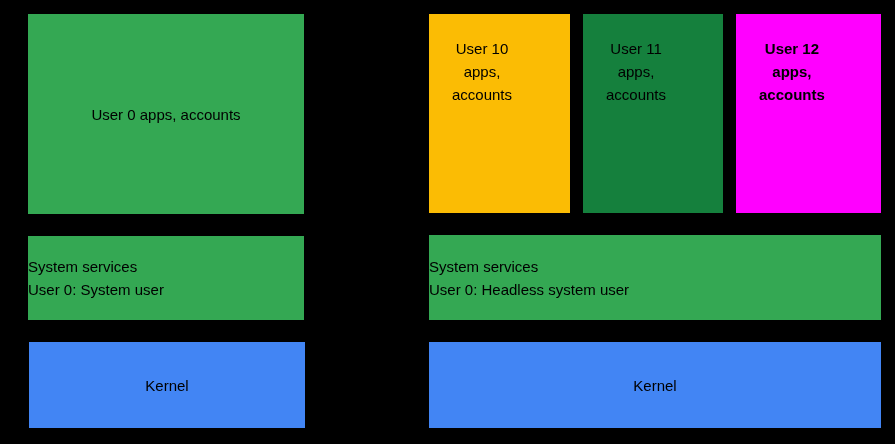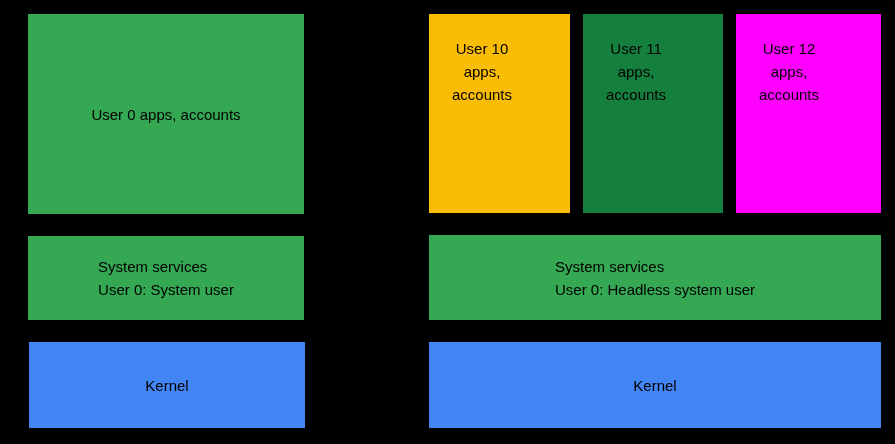--- a/index.html
+++ b/index.html
@@ -38,21 +38,20 @@
   
   .box.top-left {
     align-items: flex-start;
     justify-content: flex-start;
     text-align: center;
     padding: 23px 0 0 23px;
   }
   
   .box.center-block {
     align-items: center;
-    justify-content: center;
   }
   .box.center-block .txt {
     text-align: left;
   }
   .txt {
     display: block;
   }
 </style>
 </head>
 <body>
@@ -64,20 +63,20 @@
 User 0: System user</span></div>
       <div class="box center-all" style="left: 12px; top: 342px; width: 276px; height: 86px; background: rgb(66, 133, 244); color: rgb(0, 0, 0);"><span class="txt">Kernel</span></div>
     </div>
     <div style="position: absolute; left: 0px; top: 0px; width: 100%; height: 100%;">
       <div class="box top-left" style="left: 429px; top: 14px; width: 141px; height: 199px; background: rgb(251, 188, 4); color: rgb(0, 0, 0);"><span class="txt">User 10
 apps,
 accounts</span></div>
       <div class="box top-left" style="left: 583px; top: 14px; width: 140px; height: 199px; background: #15803d; color: rgb(0, 0, 0);"><span class="txt">User 11
 apps,
 accounts</span></div>
-      <div class="box top-left" style="left: 736px; top: 14px; width: 145px; height: 199px; background: rgb(255, 0, 255); color: rgb(0, 0, 0);"><span class="txt">User 12
+      <div class="box top-left" style="left: 736px; top: 14px; width: 145px; height: 199px; background: rgb(255, 0, 255); color: rgb(0, 0, 0); font-weight: bold;"><span class="txt">User 12
 apps,
 accounts</span></div>
       <div class="box center-block" style="left: 429px; top: 235px; width: 452px; height: 85px; background: rgb(52, 168, 83); color: rgb(0, 0, 0);"><span class="txt">System services
 User 0: Headless system user</span></div>
       <div class="box center-all" style="left: 429px; top: 342px; width: 452px; height: 86px; background: rgb(66, 133, 244); color: rgb(0, 0, 0);"><span class="txt">Kernel</span></div>
     </div>
   </div>
 
 </body></html>

